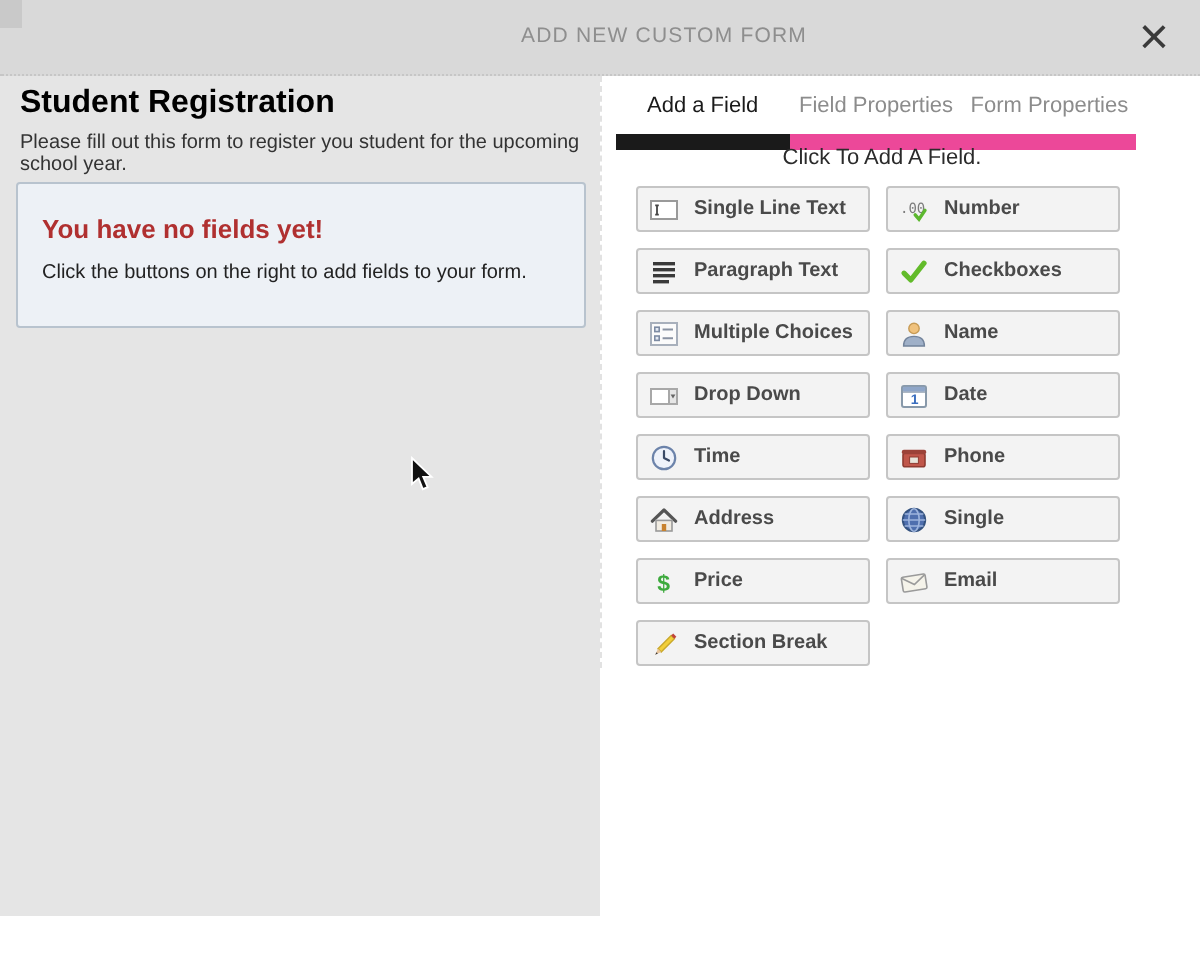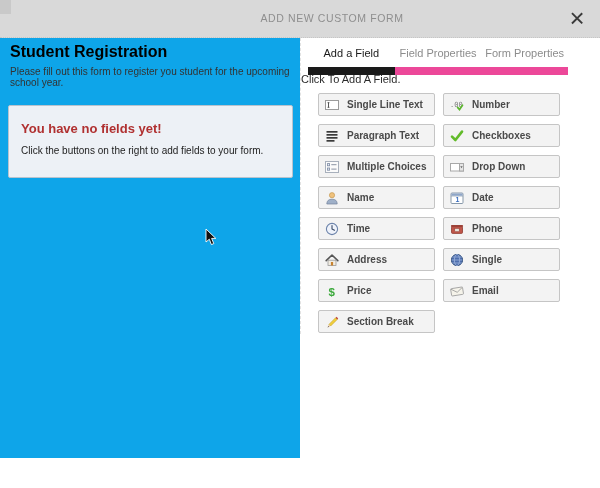--- a/index.html
+++ b/index.html
@@ -18,39 +18,39 @@
   .modal-title{
     position:absolute;left:0;top:0;width:100%;height:37px;line-height:37px;
     text-align:center;font-size:10.5px;letter-spacing:.6px;color:#8e8e8e;padding-left:32px;
   }
   .close-btn{
     position:absolute;right:10px;top:2px;width:26px;height:32px;line-height:32px;
     text-align:center;font-size:26px;font-weight:300;color:#3a3a3a;cursor:pointer;
     background:none;border:none;padding:0;font-family:"Liberation Sans",sans-serif;
   }
   
-  .left-panel{position:absolute;left:0;top:38px;width:300px;height:420px;background:#0ea5e9;}
+  .left-panel{position:absolute;left:0;top:38px;width:300px;height:420px;background:#e5e5e5;}
   .form-title{position:absolute;left:10px;top:5px;font-size:16px;font-weight:bold;color:#000;}
   .form-desc{position:absolute;left:10px;top:28px;width:282px;font-size:10px;color:#333;}
   .empty-box{
-    position:absolute;left:8px;top:67px;width:283px;height:71px;
+    position:absolute;left:8px;top:53px;width:283px;height:71px;
     background:#edf1f6;border:1px solid #b8c3ce;border-radius:2px;
   }
   .empty-heading{margin:15px 0 0 12px;font-size:13px;font-weight:bold;color:#b03030;}
   .empty-msg{margin:9px 0 6px 12px;font-size:10px;color:#222;}
   .v-divider{position:absolute;left:300px;top:38px;height:296px;border-left:1px dashed #e2e2e2;}
   
   .right-panel{position:absolute;left:301px;top:38px;width:299px;height:420px;background:#fff;}
   .tabs{position:absolute;left:7px;top:6px;width:260px;display:flex;}
   .tab{
     flex:1;text-align:center;font-size:11px;color:#8c8c8c;padding:3px 0 8px 0;
     border-bottom:8px solid #ec4899;cursor:pointer;white-space:nowrap;
   }
   .tab.active{color:#1a1a1a;border-bottom-color:#1a1a1a;}
-  .instruction{position:absolute;left:0;top:35px;width:280px;text-align:left;font-size:11px;color:#2b2b2b;}
+  .instruction{position:absolute;left:0;top:35px;width:280px;text-align:center;font-size:11px;color:#2b2b2b;}
   .field-grid{
     position:absolute;left:17px;top:55px;width:242px;
     display:grid;grid-template-columns:117px 117px;column-gap:8px;row-gap:8px;
   }
   .field-btn{
     height:23px;display:flex;align-items:center;gap:8px;padding:0 0 0 6px;
     background:#f3f3f3;border:1px solid #c5c5c5;border-radius:2px;cursor:pointer;
     font-family:"Liberation Sans",sans-serif;text-align:left;
   }
   .fb-icon{width:14px;height:14px;flex:0 0 14px;display:inline-block;}
@@ -133,35 +133,35 @@
             <rect x="2.4" y="3.6" width="2.2" height="2.2" fill="#e4eaf4" stroke="#7d8ba3" stroke-width="0.8"></rect>
             <rect x="2.4" y="8" width="2.2" height="2.2" fill="#e4eaf4" stroke="#7d8ba3" stroke-width="0.8"></rect>
             <path d="M6.3 4.7 h5.2 M6.3 9.1 h5.2" stroke="#8a93a3" stroke-width="1"></path>
           </svg>
         </span>
         <span class="fb-label">Multiple Choices</span>
       </button>
       <button class="field-btn">
         <span class="fb-icon">
           <svg width="14" height="14" viewBox="0 0 14 14">
+            <circle cx="7" cy="4.2" r="2.6" fill="#f0c27d" stroke="#c79b55" stroke-width="0.7"></circle>
+            <path d="M1.8 13 Q1.8 8.2 7 8.2 Q12.2 8.2 12.2 13 Z" fill="#9fb0c8" stroke="#72839b" stroke-width="0.7"></path>
+          </svg>
+        </span>
+        <span class="fb-label">Name</span>
+      </button>
+      <button class="field-btn">
+        <span class="fb-icon">
+          <svg width="14" height="14" viewBox="0 0 14 14">
             <rect x="0.5" y="3.5" width="13" height="7.5" fill="#fff" stroke="#a8a8a8"></rect>
             <rect x="9.5" y="3.5" width="4" height="7.5" fill="#e6e6e6" stroke="#a8a8a8"></rect>
             <path d="M10.3 6.3 l1.2 1.9 1.2-1.9 z" fill="#666"></path>
           </svg>
         </span>
         <span class="fb-label">Drop Down</span>
-      </button>
-      <button class="field-btn">
-        <span class="fb-icon">
-          <svg width="14" height="14" viewBox="0 0 14 14">
-            <circle cx="7" cy="4.2" r="2.6" fill="#f0c27d" stroke="#c79b55" stroke-width="0.7"></circle>
-            <path d="M1.8 13 Q1.8 8.2 7 8.2 Q12.2 8.2 12.2 13 Z" fill="#9fb0c8" stroke="#72839b" stroke-width="0.7"></path>
-          </svg>
-        </span>
-        <span class="fb-label">Name</span>
       </button>
       <button class="field-btn">
         <span class="fb-icon">
           <svg width="14" height="14" viewBox="0 0 14 14">
             <rect x="1" y="2" width="12" height="10.5" rx="1" fill="#fff" stroke="#8899aa"></rect>
             <path d="M1 5 h12" stroke="#8899aa" stroke-width="0.7"></path>
             <rect x="1.4" y="2.4" width="11.2" height="2.3" rx="0.7" fill="#8fa6c8"></rect>
             <text x="5.4" y="11" font-size="7" fill="#3a6ebf" font-weight="bold" font-family="sans-serif">1</text>
           </svg>
         </span>

